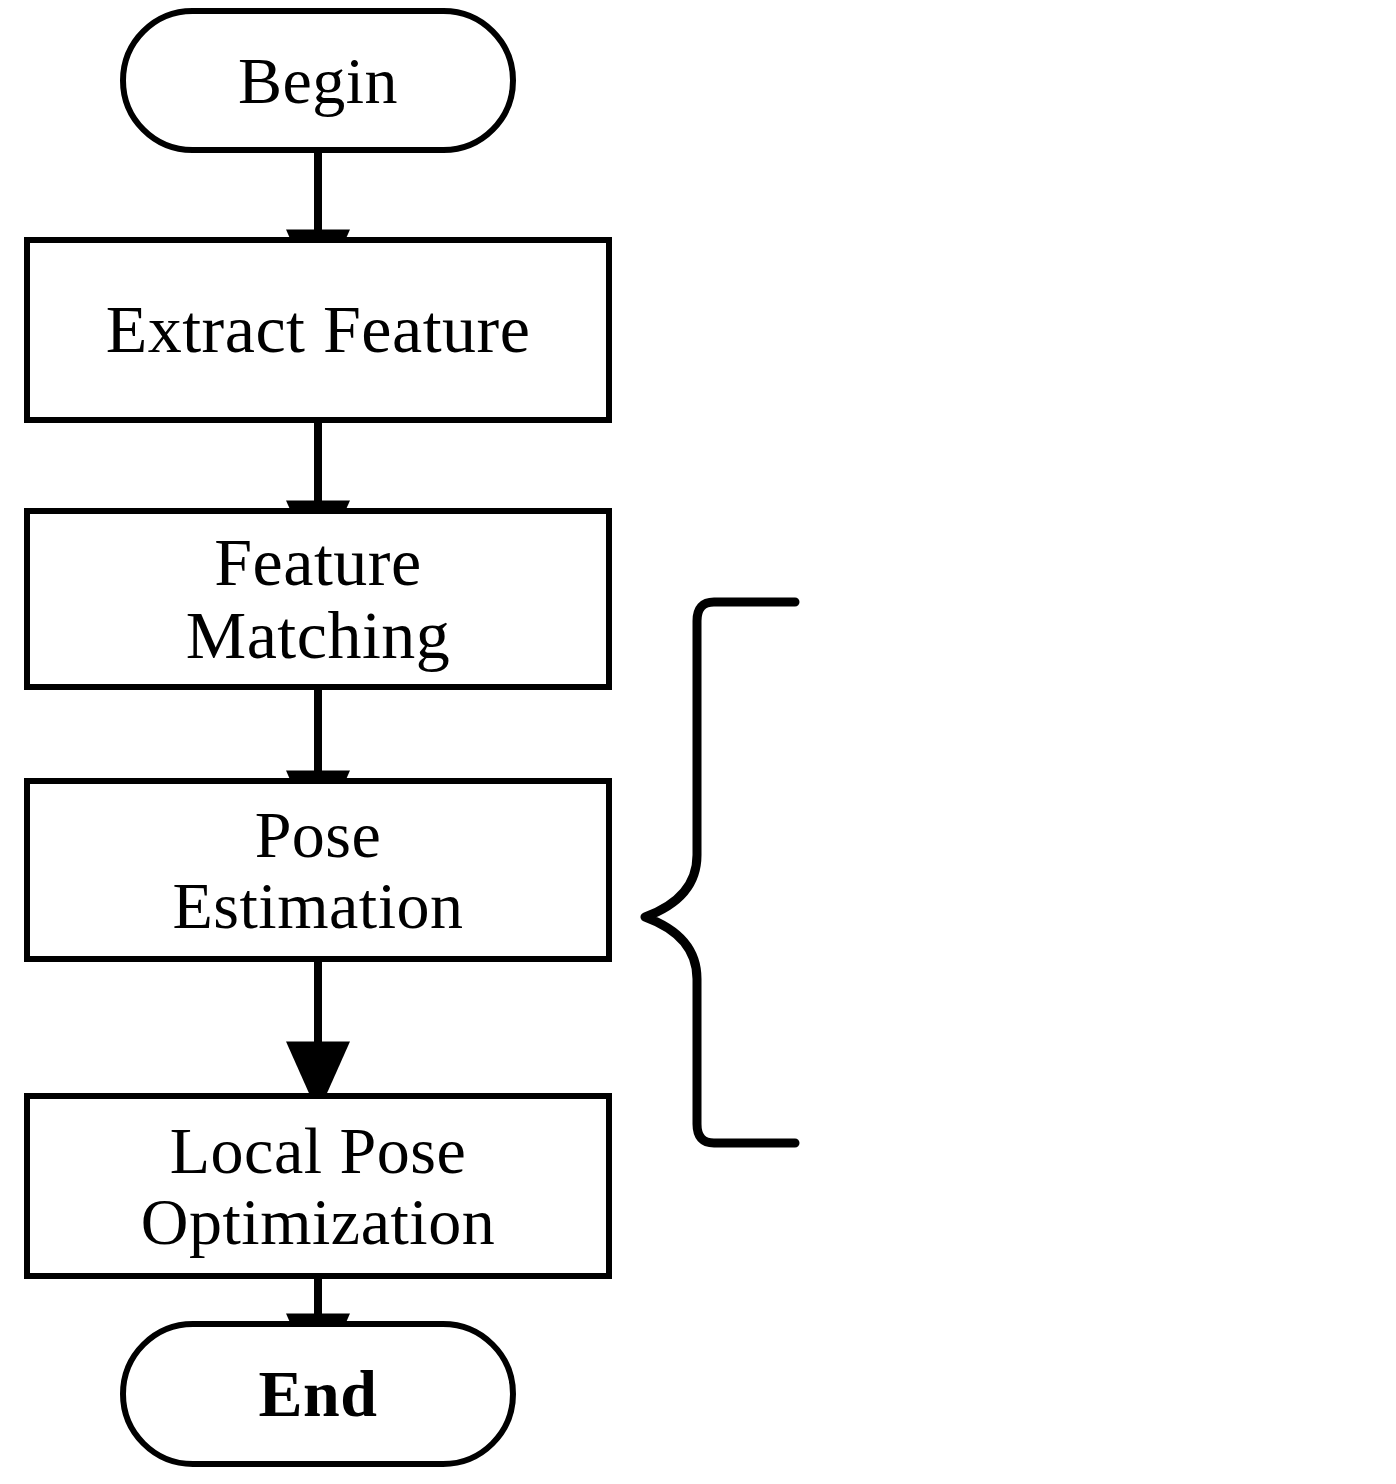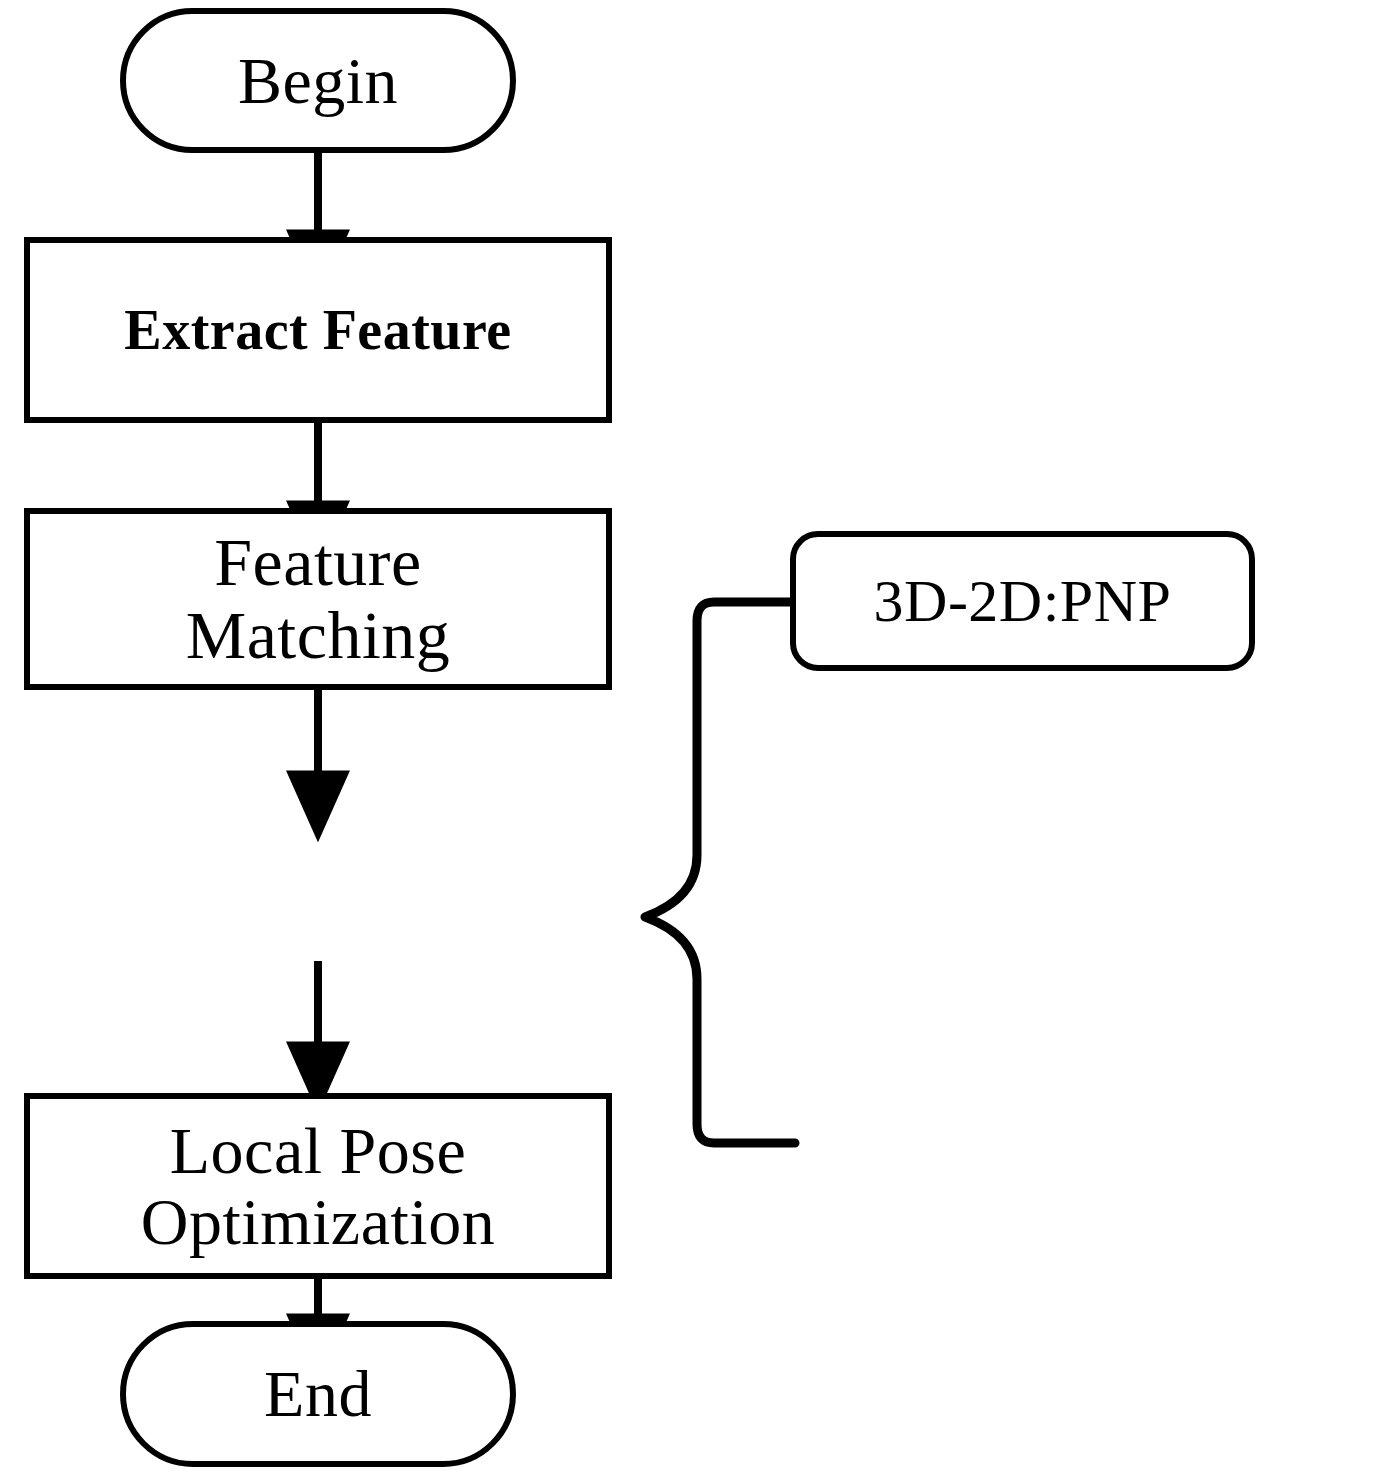--- a/index.html
+++ b/index.html
@@ -47,25 +47,25 @@
     border-radius: 0;
   }
   .node-label {
     display: block;
     padding: 0 8px;
     white-space: pre-line;
   }
 
   
   #node-begin   { left: 120px;  top: 8px;    width: 396px; height: 145px; font-size: 66px; }
-  #node-extract { left: 24px;   top: 237px;  width: 588px; height: 186px; font-size: 56px; font-weight: bold; }
+  #node-extract { left: 24px;   top: 237px;  width: 588px; height: 186px; font-size: 68px; }
   #node-match   { left: 24px;   top: 508px;  width: 588px; height: 182px; font-size: 68px; }
   #node-pose    { left: 24px;   top: 778px;  width: 588px; height: 184px; font-size: 66px; }
   #node-local   { left: 24px;   top: 1049px; width: 588px; height: 186px; font-size: 66px; margin-top: 44px; }
-  #node-end     { left: 120px;  top: 1321px; width: 396px; height: 146px; font-size: 66px; }
+  #node-end     { left: 120px;  top: 1321px; width: 396px; height: 146px; font-size: 66px; font-weight: bold; }
 
   #node-pnp     { left: 790px;  top: 531px;  width: 465px; height: 140px; font-size: 60px; }
   #node-icp     { left: 790px;  top: 801px;  width: 465px; height: 140px; font-size: 60px; }
   #node-anti    { left: 790px;  top: 1051px; width: 584px; height: 166px; font-size: 60px; }
 </style>
 </head>
 <body>
 
 <div id="canvas">
 
@@ -103,29 +103,30 @@
 
   <div class="node process" id="node-extract">
     <span class="node-label">Extract Feature</span>
   </div>
 
   <div class="node process" id="node-match">
     <span class="node-label">Feature
 Matching</span>
   </div>
 
+  <div class="node process" id="node-pose">
+    <span class="node-label">Pose
+Estimation</span>
+  </div>
 
   <div class="node process" id="node-local">
     <span class="node-label">Local Pose
 Optimization</span>
   </div>
 
   <div class="node terminator" id="node-end">
     <span class="node-label">End</span>
   </div>
 
-  <div class="node rounded" id="node-pnp">
-    <span class="node-label">3D-2D:PNP</span>
-  </div>
 
 
 
 </div>
 
 </body></html>

